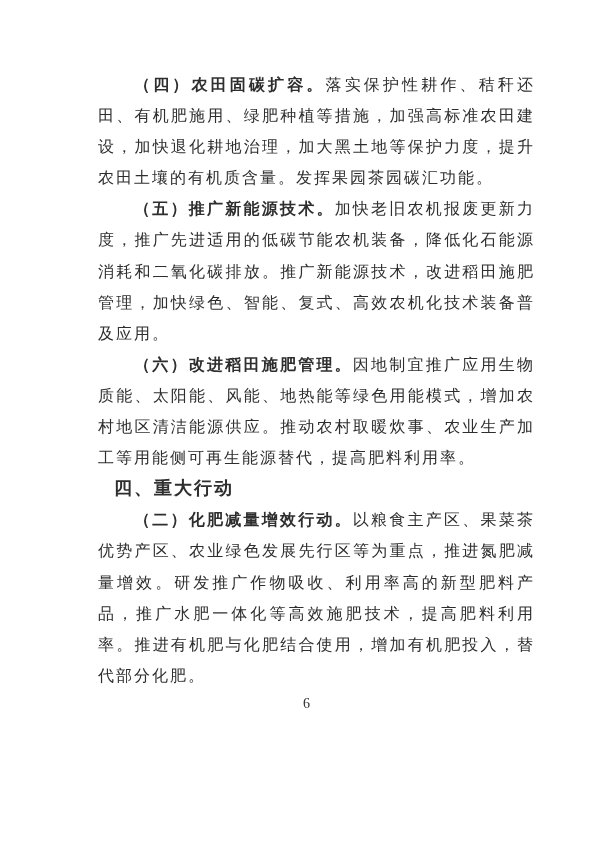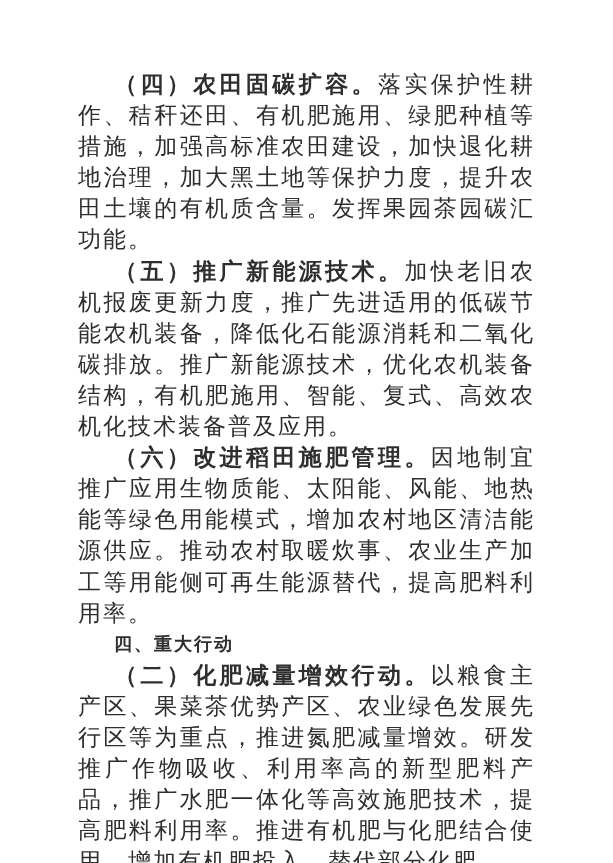--- a/index.html
+++ b/index.html
@@ -10,26 +10,27 @@
     height: 863px;
     background: #ffffff;
     overflow: hidden;
     font-family: "Liberation Serif", "DejaVu Serif", serif;
     color: #2e2e2e;
   }
   .content {
     padding: 69px 78px 0 78px;
   }
   .para {
-    font-size: 23px;
+    font-size: 16px;
     line-height: 31.1px;
     letter-spacing: 2px;
     text-align: justify;
     text-indent: 36px;
     word-break: break-all;
+    margin-left: 20px;
   }
   .para .lead {
     font-weight: 700;
   }
   .heading {
     font-size: 18px;
     line-height: 31.1px;
     letter-spacing: 2px;
     text-indent: 36px;
     font-weight: 700;
@@ -45,21 +46,21 @@
   }
 </style>
 </head>
 <body>
 
 <div class="page">
   <div class="content">
 
     <p class="para"><span class="lead">（四）农田固碳扩容。</span><span>落实保护性耕作、秸秆还田、有机肥施用、绿肥种植等措施，加强高标准农田建设，加快退化耕地治理，加大黑土地等保护力度，提升农田土壤的有机质含量。发挥果园茶园碳汇功能。</span></p>
 
-    <p class="para"><span class="lead">（五）推广新能源技术。</span><span>加快老旧农机报废更新力度，推广先进适用的低碳节能农机装备，降低化石能源消耗和二氧化碳排放。推广新能源技术，优化农机装备结构，有机肥施用、智能、复式、高效农机化技术装备普及应用。</span></p>
+    <p class="para"><span class="lead">（五）推广新能源技术。</span><span>加快老旧农机报废更新力度，推广先进适用的低碳节能农机装备，降低化石能源消耗和二氧化碳排放。推广新能源技术，改进稻田施肥管理，加快绿色、智能、复式、高效农机化技术装备普及应用。</span></p>
 
     <p class="para"><span class="lead">（六）改进稻田施肥管理。</span><span>因地制宜推广应用生物质能、太阳能、风能、地热能等绿色用能模式，增加农村地区清洁能源供应。推动农村取暖炊事、农业生产加工等用能侧可再生能源替代，提高肥料利用率。</span></p>
 
     <p class="heading">四、重大行动</p>
 
 
     <p class="para"><span class="lead">（二）化肥减量增效行动。</span><span>以粮食主产区、果菜茶优势产区、农业绿色发展先行区等为重点，推进氮肥减量增效。研发推广作物吸收、利用率高的新型肥料产品，推广水肥一体化等高效施肥技术，提高肥料利用率。推进有机肥与化肥结合使用，增加有机肥投入，替代部分化肥。</span></p>
 
     <div class="page-number">6</div>
 

